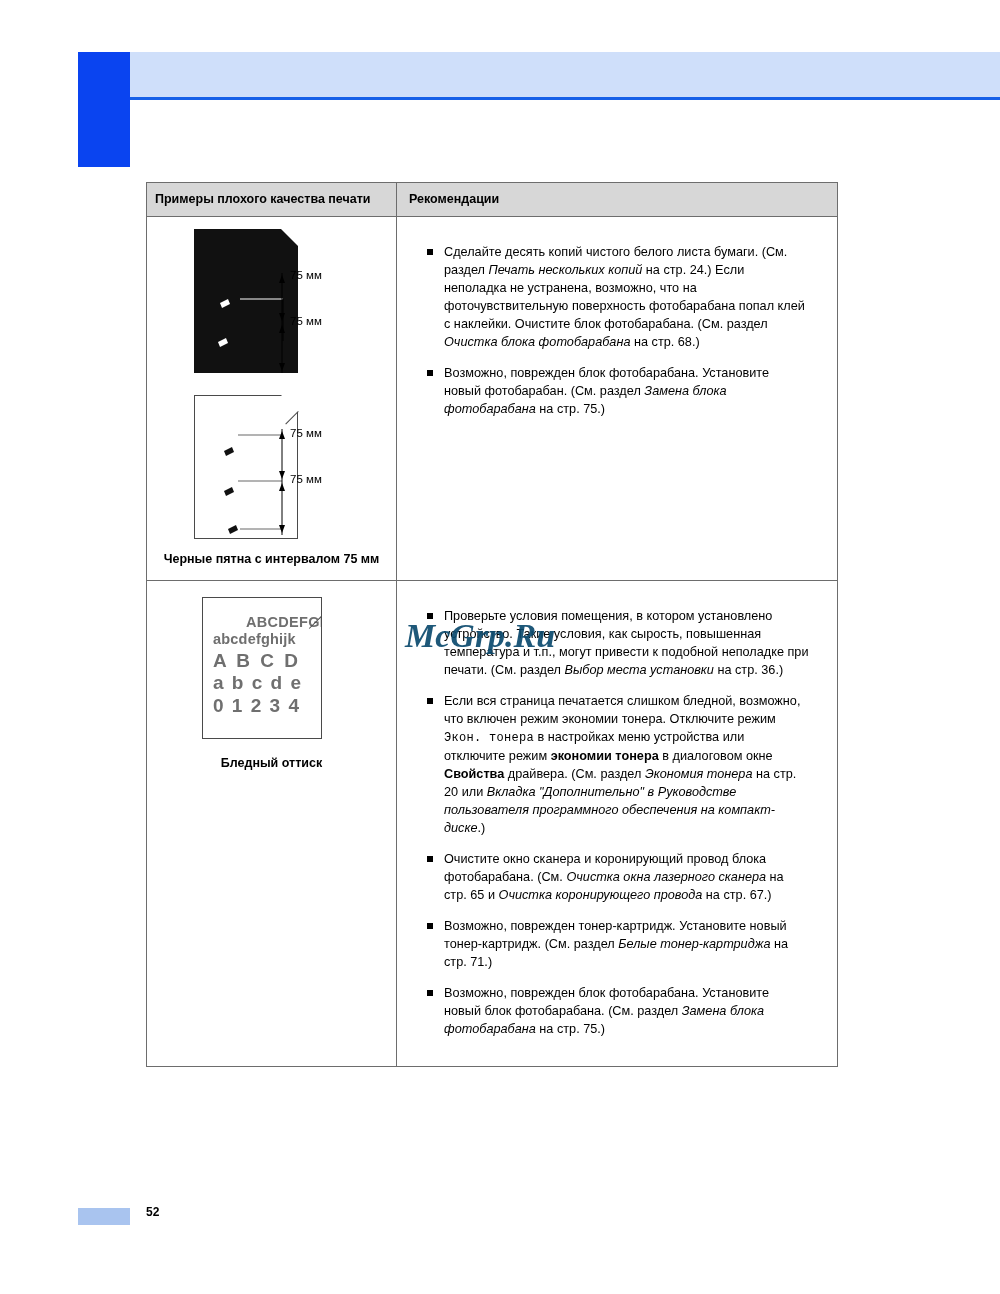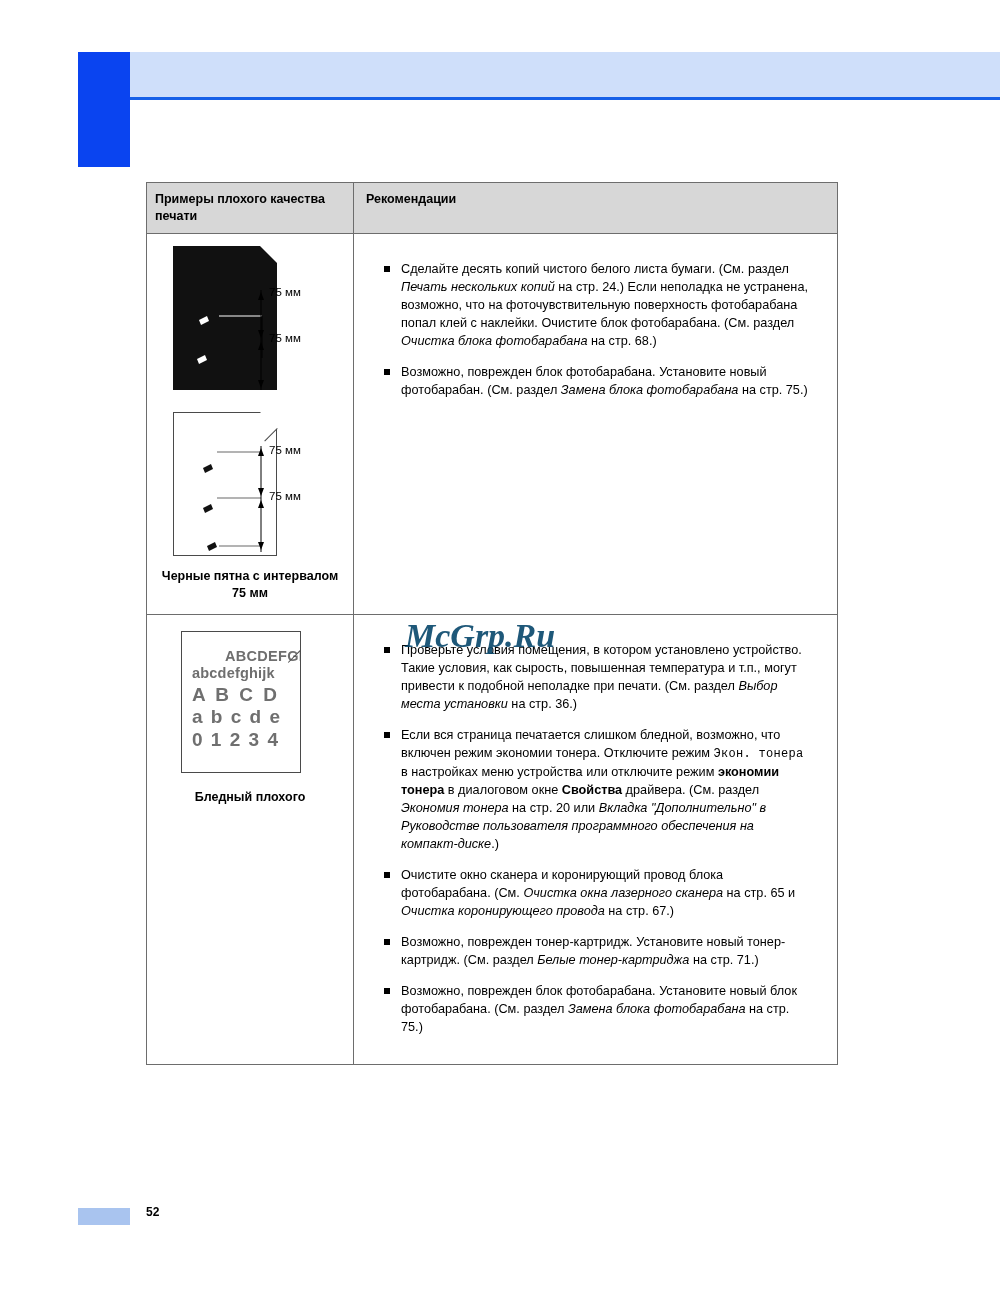--- a/index.html
+++ b/index.html
@@ -49,21 +49,21 @@
     border: 1px solid #6d6d6d;
     box-sizing: border-box;
     font-size: 12.5px;
   }
   .row {
     display: flex;
     border-bottom: 1px solid #6d6d6d;
   }
   .row:last-child { border-bottom: none; }
   .col-left {
-    width: 207px;
+    width: 250px;
     box-sizing: border-box;
     border-right: 1px solid #6d6d6d;
     padding: 8px 10px 12px 10px;
   }
   .col-right {
     flex: 1;
     box-sizing: border-box;
     padding: 10px 12px 12px 14px;
   }
   .head-row .col-left,
@@ -329,21 +329,21 @@
           <div class="corner-line"></div>
           <div class="pale-lines">
             <div class="pl1">ABCDEFGH</div>
             <div class="pl2">abcdefghijk</div>
             <div class="pl3">A B C D</div>
             <div class="pl4">a b c d e</div>
             <div class="pl5">0 1 2 3 4</div>
           </div>
         </div>
       </div>
-      <div class="caption">Бледный плохого</div>
+      <div class="caption">Бледный оттиск</div>
     </div>
 
     <div class="col-right">
       <ul class="bullets">
         <li>Проверьте условия помещения, в котором установлено устройство. Такие условия, как сырость, повышенная температура и т.п., могут привести к подобной неполадке при печати. (См. раздел <i>Выбор места установки</i> на стр. 36.)</li>
         <li>Если вся страница печатается слишком бледной, возможно, что включен режим экономии тонера. Отключите режим <span class="mono">Экон. тонера</span> в настройках меню устройства или отключите режим <b>экономии тонера</b> в диалоговом окне <b>Свойства</b> драйвера. (См. раздел <i>Экономия тонера</i> на стр. 20 или <i>Вкладка "Дополнительно" в Руководстве пользователя программного обеспечения на компакт-диске</i>.)</li>
         <li>Очистите окно сканера и коронирующий провод блока фотобарабана. (См. <i>Очистка окна лазерного сканера</i> на стр. 65 и <i>Очистка коронирующего провода</i> на стр. 67.)</li>
         <li>Возможно, поврежден тонер-картридж. Установите новый тонер-картридж. (См. раздел <i>Белые тонер-картриджа</i> на стр. 71.)</li>
         <li>Возможно, поврежден блок фотобарабана. Установите новый блок фотобарабана. (См. раздел <i>Замена блока фотобарабана</i> на стр. 75.)</li>
       </ul>

